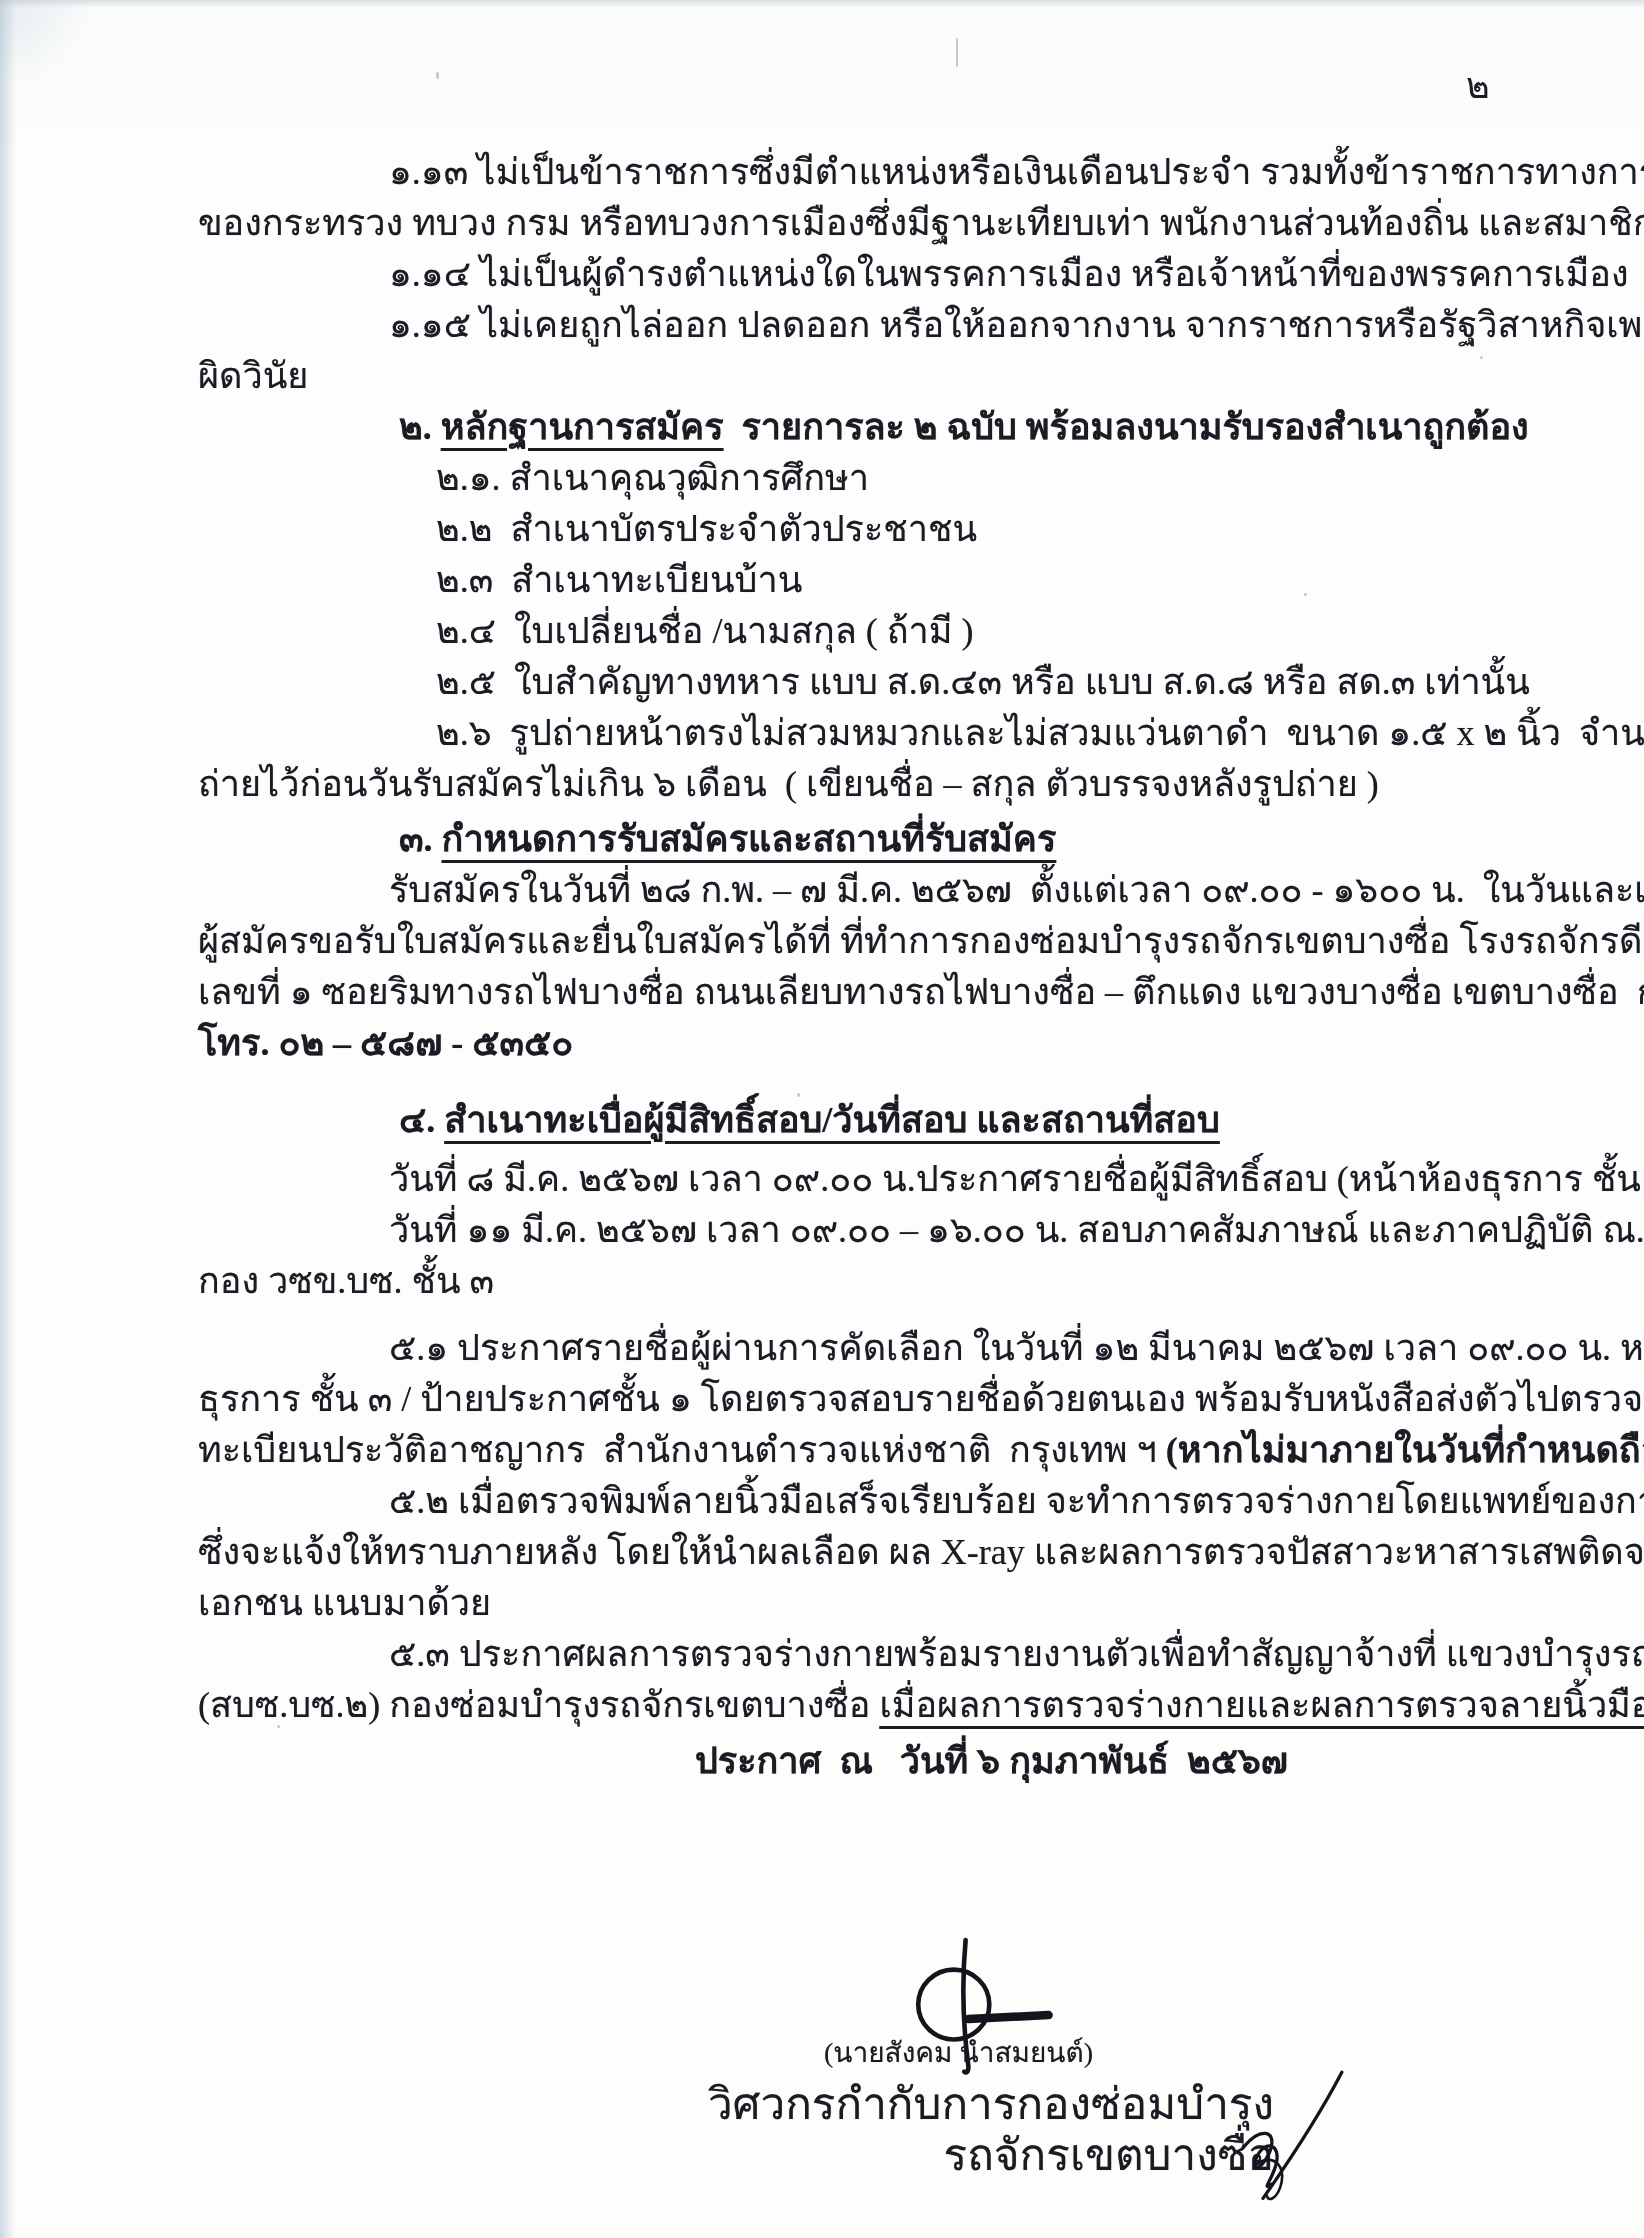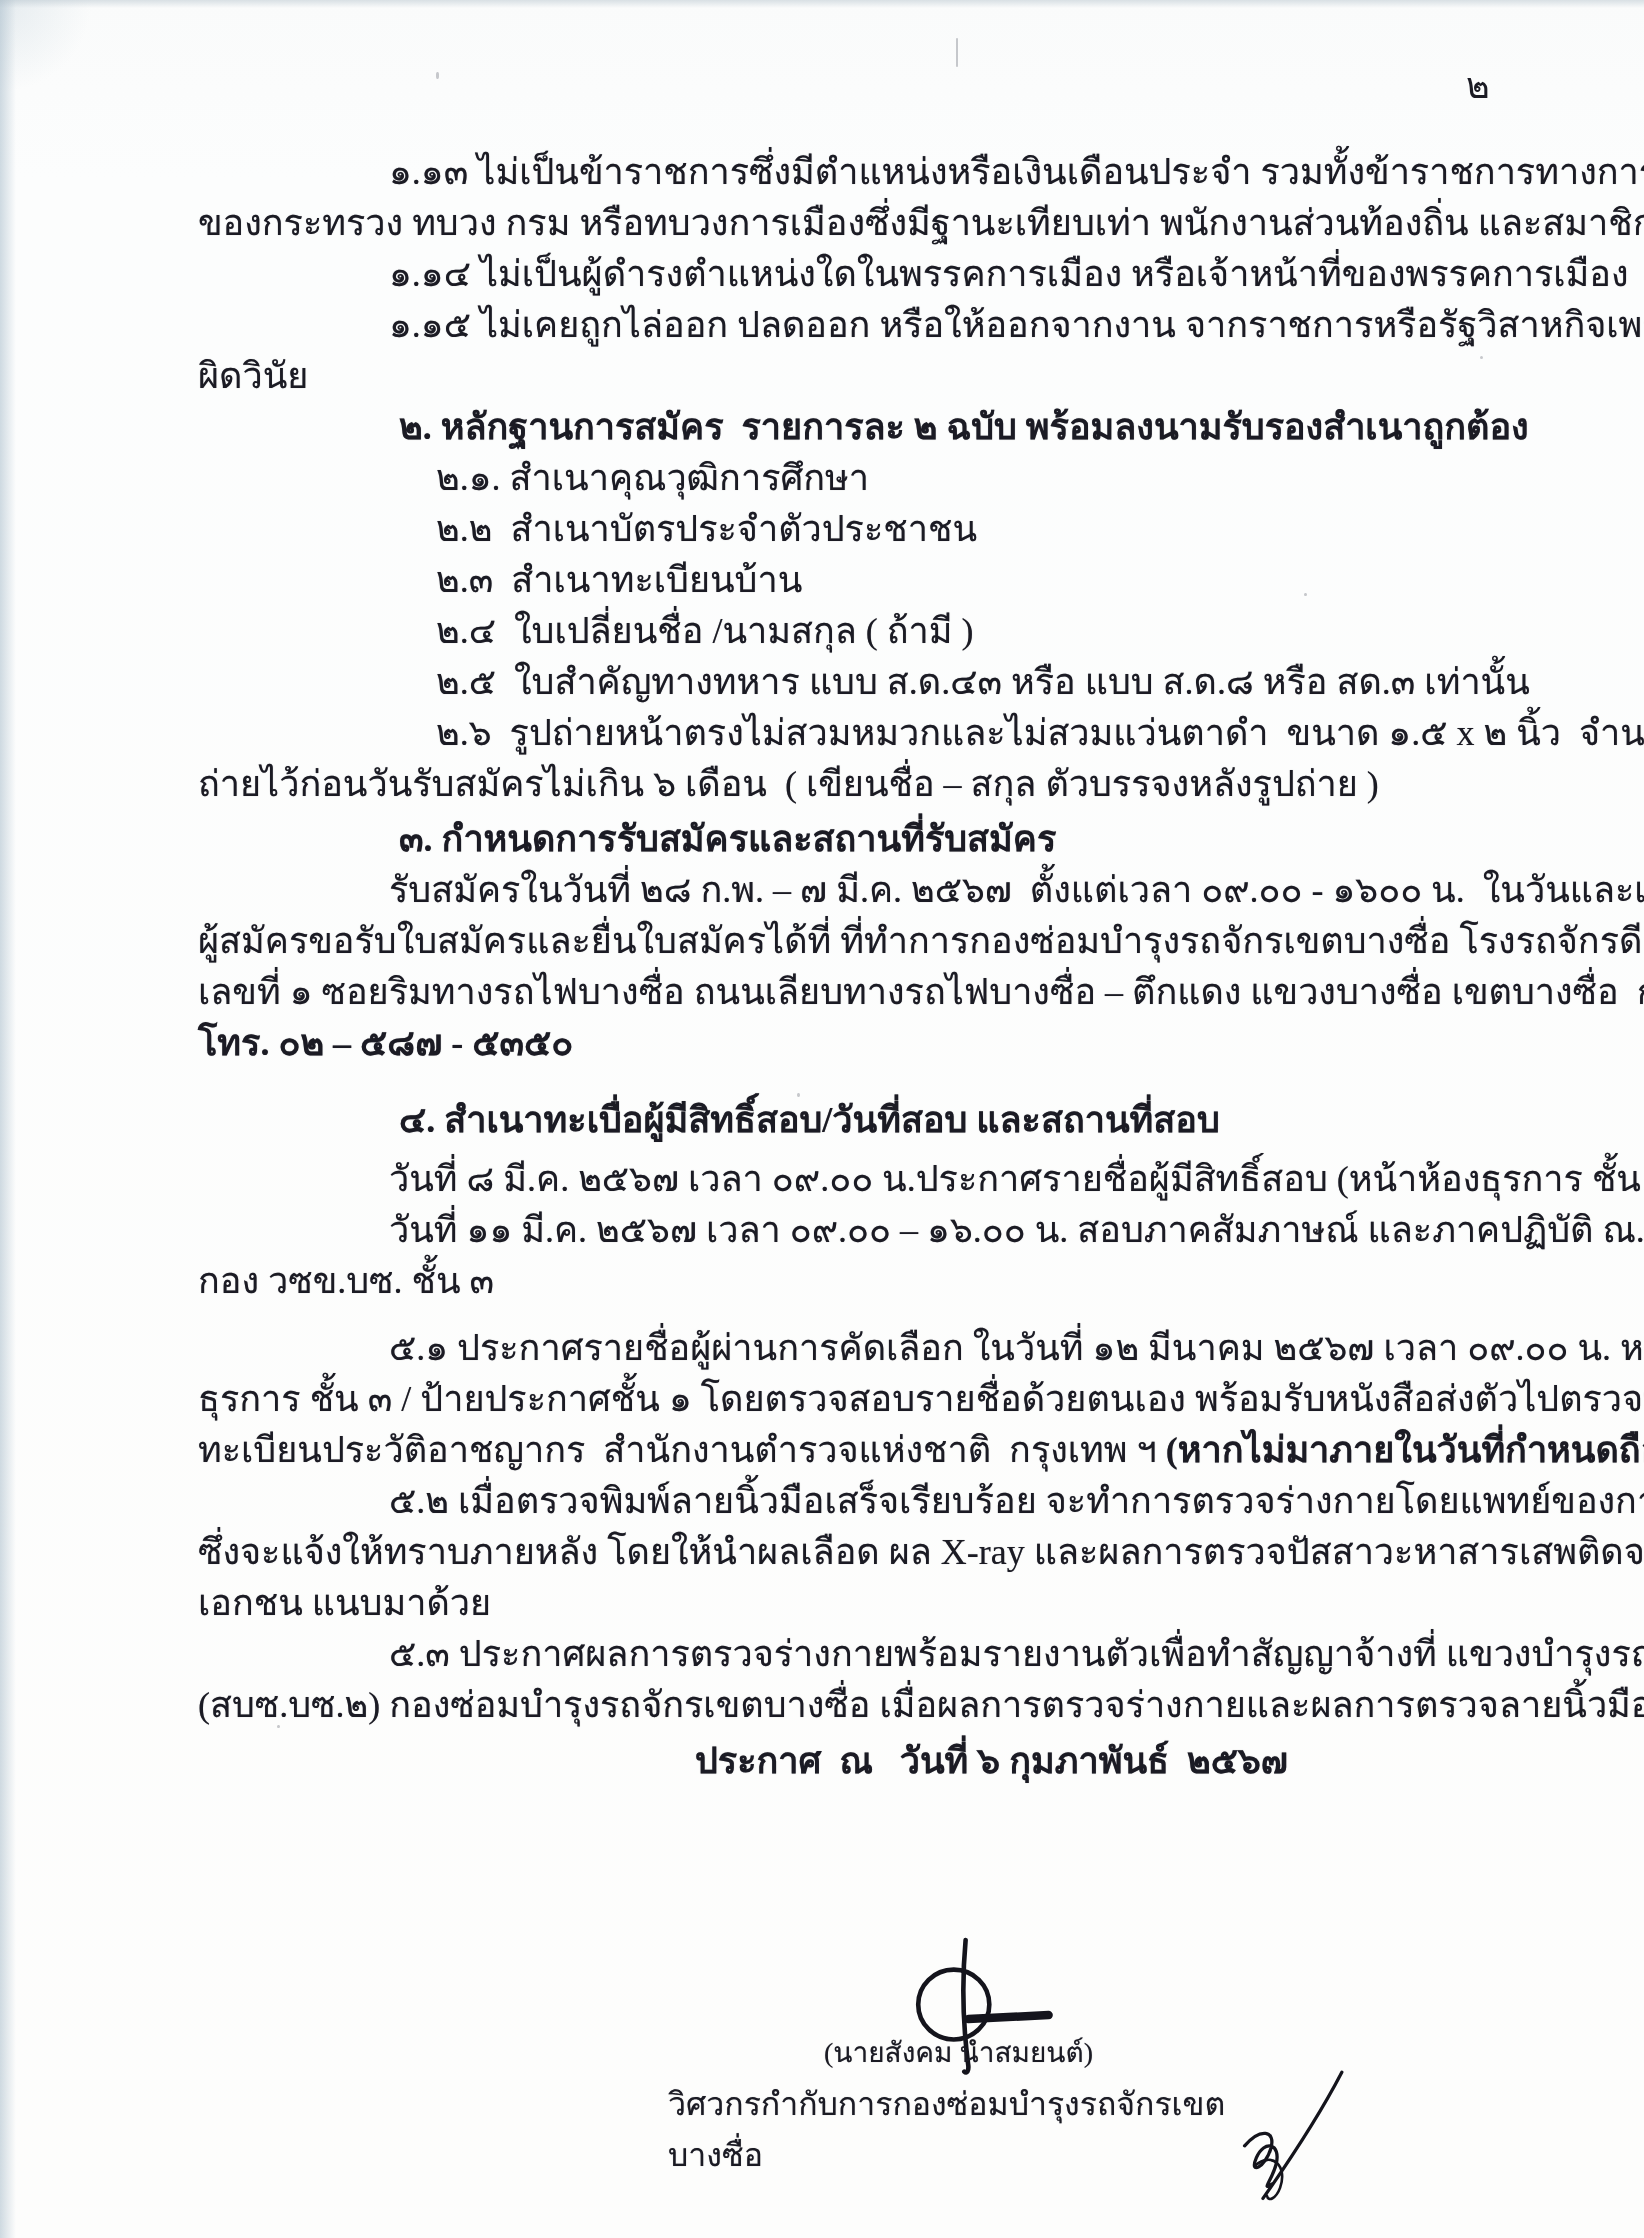--- a/index.html
+++ b/index.html
@@ -23,25 +23,25 @@
     white-space:pre;
     font-size:36px;line-height:51px;
     text-shadow:0 0 0.7px rgba(18,18,28,.55);
   }
   .flush{margin-left:0;}
   .para{margin-left:191px;}
   .heading{margin-left:201px;}
   .sub{margin-left:238px;}
   .date{margin-left:497px;}
   .b{font-weight:700;}
-  .u{text-decoration-thickness:2.6px;text-underline-offset:9.2px;}
+  .u{text-decoration:underline;text-decoration-thickness:2.6px;text-underline-offset:9.2px;}
   .sig-name{position:absolute;left:695px;top:2027px;width:527px;text-align:center;
     font-size:28px;line-height:51px;text-shadow:0 0 0.7px rgba(18,18,28,.55);}
-  .sig-title{position:absolute;left:668px;top:2079px;width:606px;text-align:left;
-    font-size:32px;line-height:51px;text-shadow:0 0 0.7px rgba(18,18,28,.55);}
+  .sig-title{position:absolute;left:668px;top:2079px;width:606px;text-align:right;
+    font-size:44px;line-height:51px;text-shadow:0 0 0.7px rgba(18,18,28,.55);}
   .sig-main{position:absolute;left:909px;top:1936px;}
   .sig-scribble{position:absolute;left:1238px;top:2067px;}
   .speck{position:absolute;background:rgba(40,45,60,.25);border-radius:50%;}
 </style>
 </head>
 <body>
 
 <div class="page">
   <div class="edge-left"></div>
   <div class="edge-top"></div>

